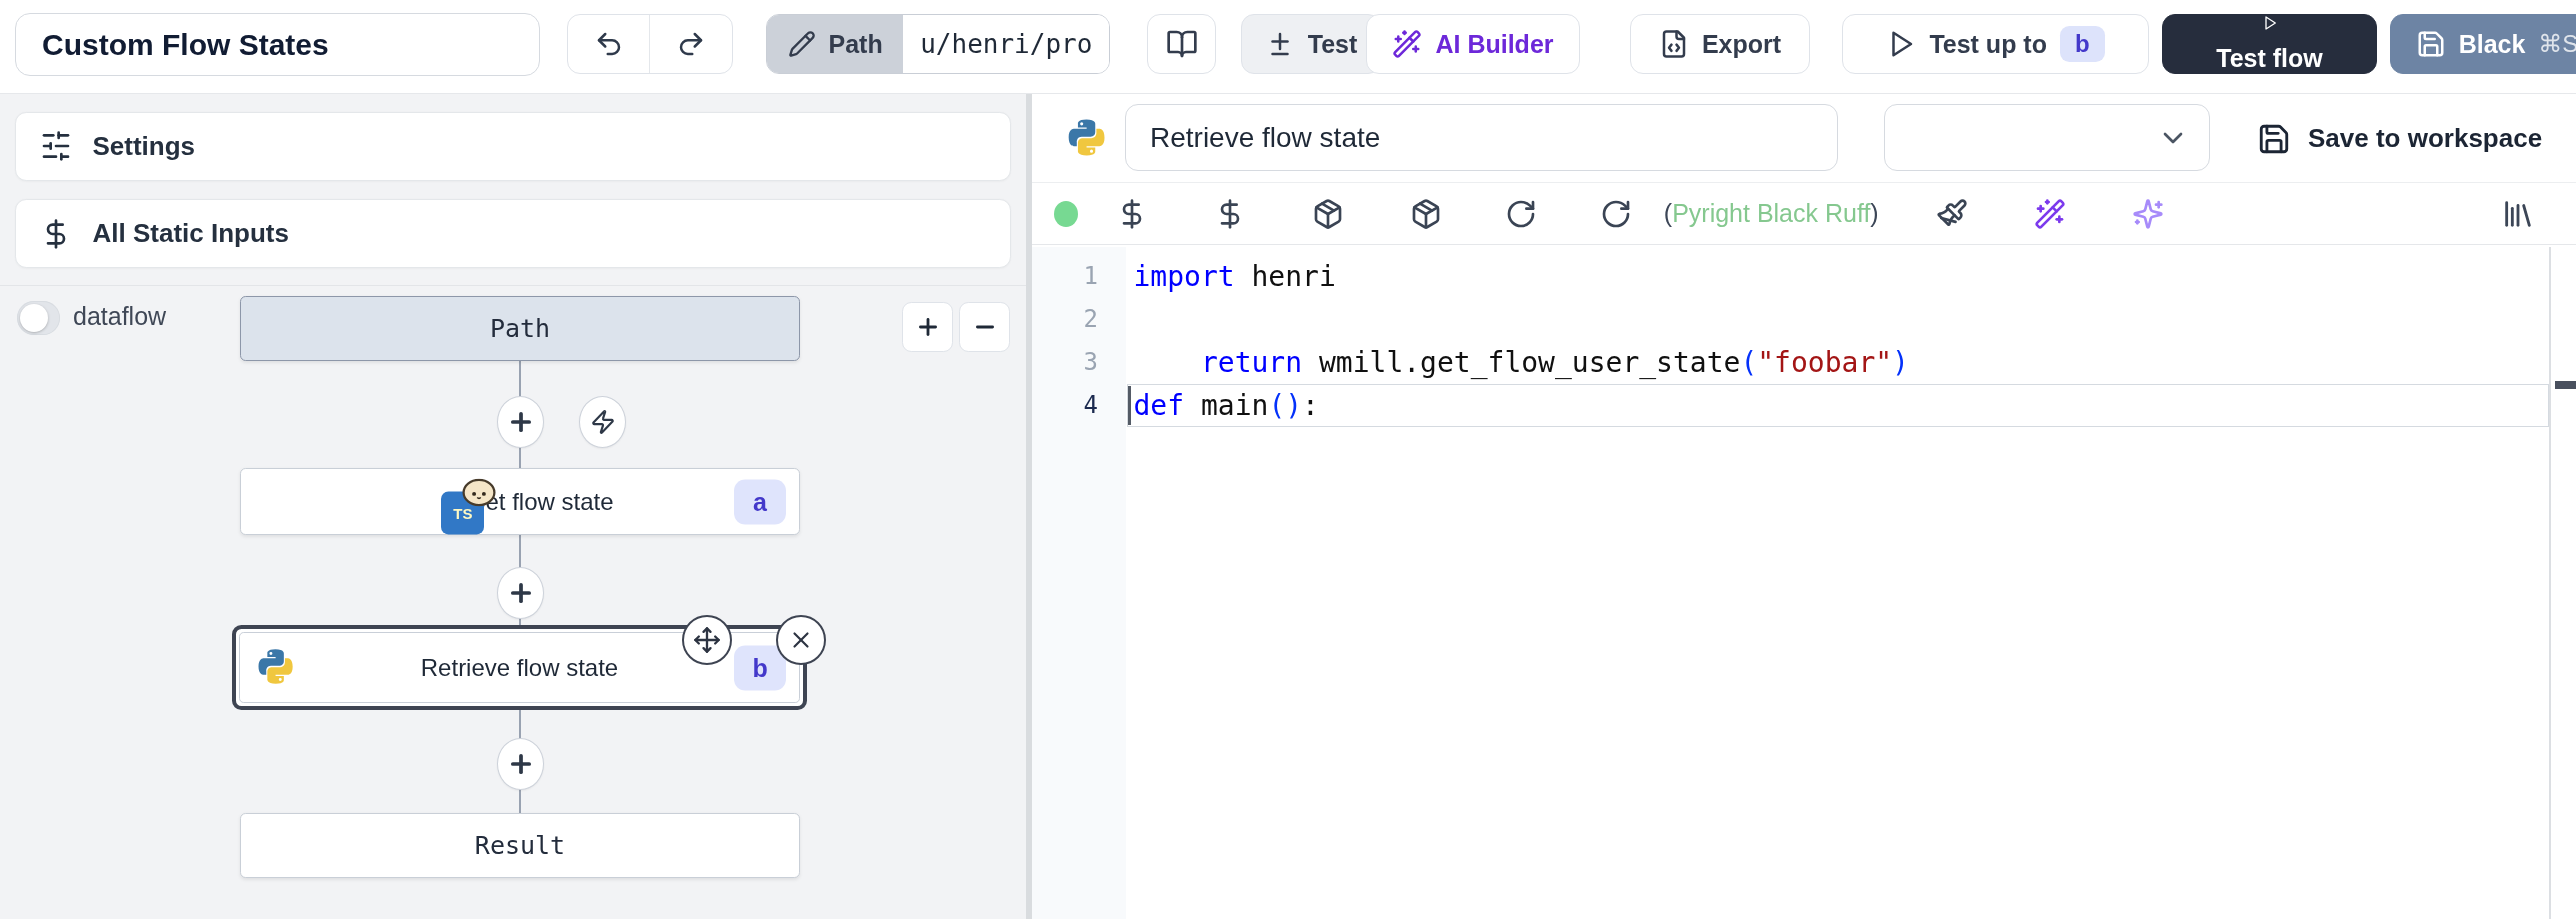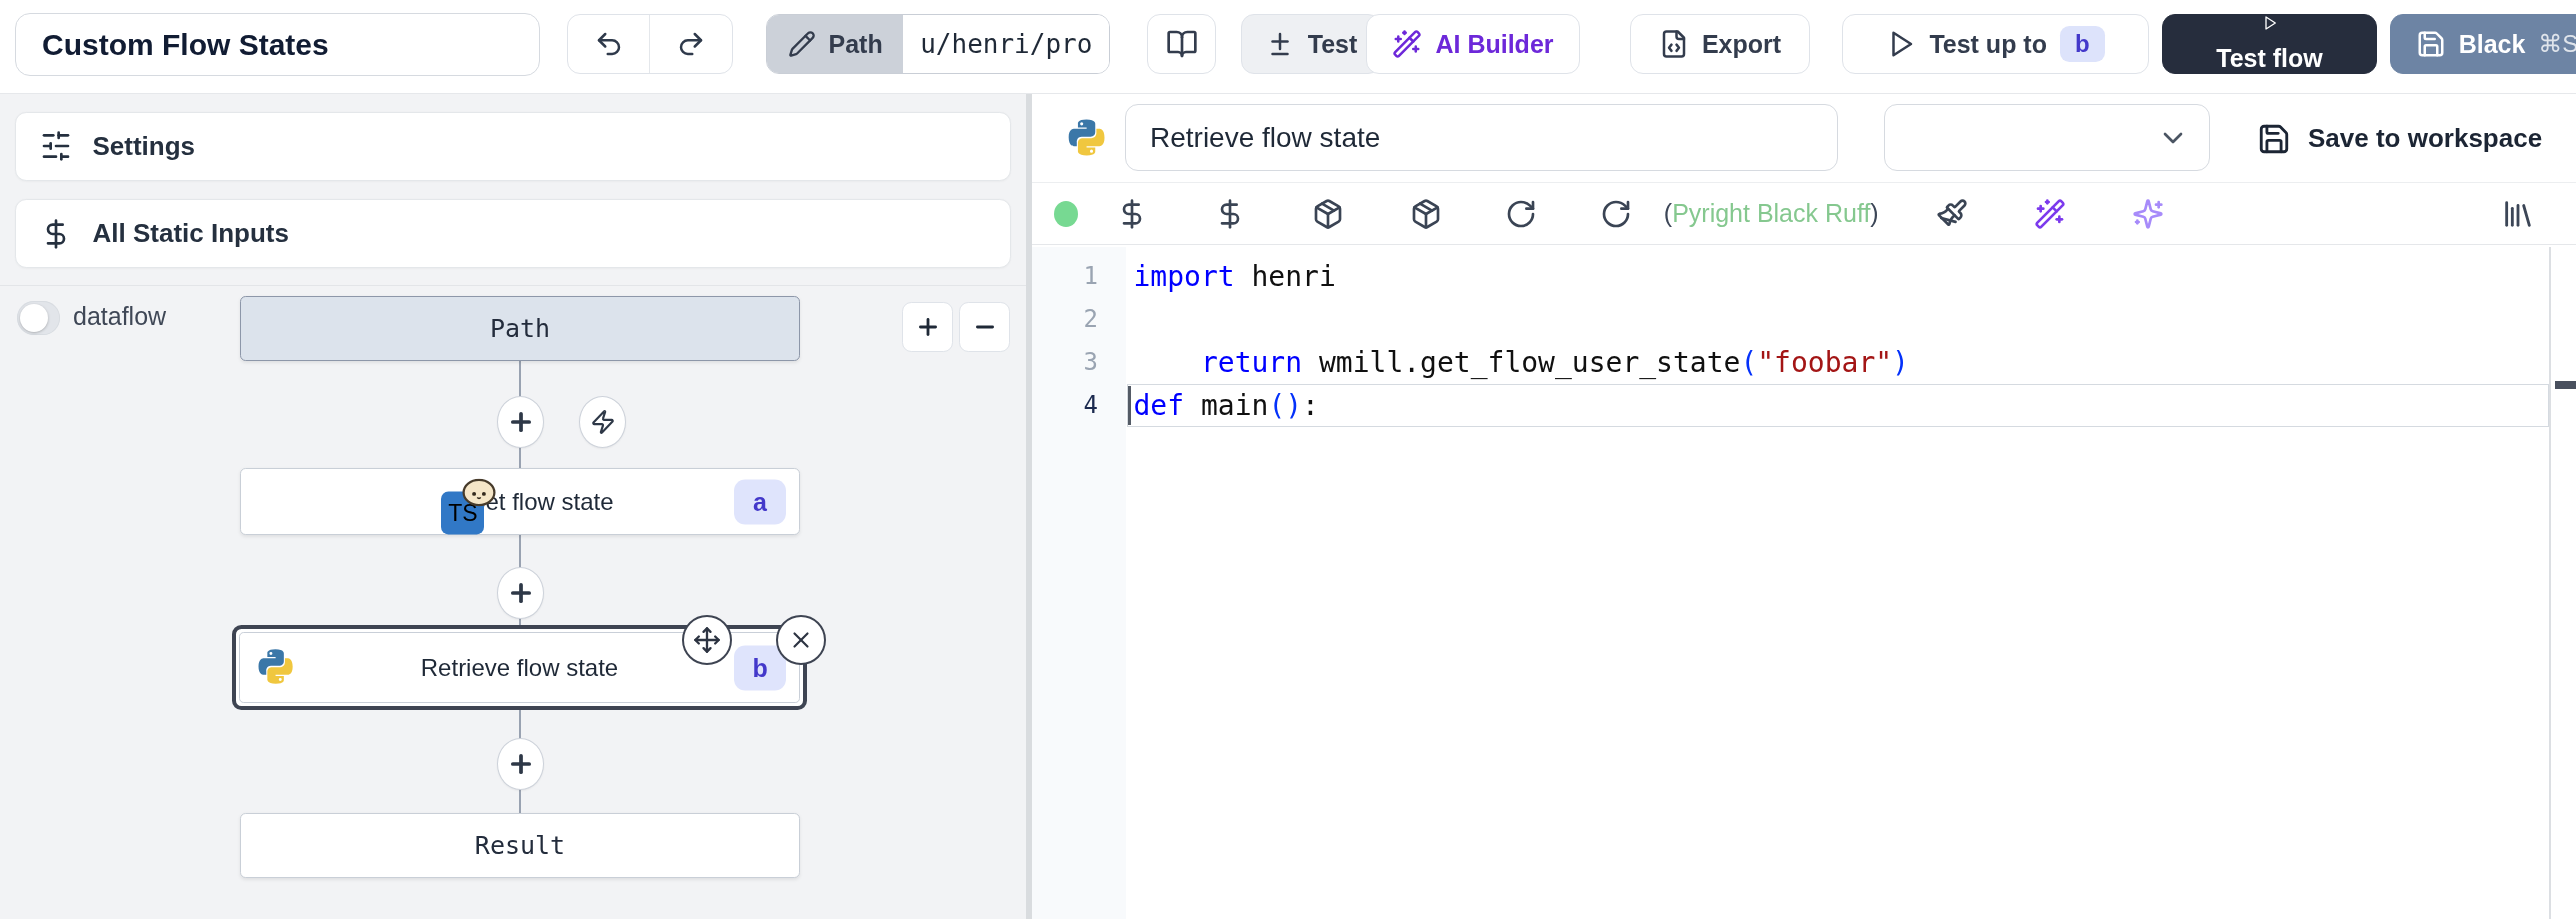--- a/index.html
+++ b/index.html
@@ -58,21 +58,21 @@
   .flow-node { position:absolute; left:240px; width:560px; display:flex; align-items:center; justify-content:center;
     background:#fff; border:1.9px solid #c9cfd7; border-radius:5.6px; box-shadow:0 1.9px 3.7px rgba(0,0,0,.08); cursor:pointer; }
   .node-virtual { font-family:"DejaVu Sans Mono",monospace; font-size:25px; color:#232c3c; }
   .node-label { font-size:24px; font-weight:500; color:#1f2937; }
   .node-badge { position:absolute; right:13px; top:50%; transform:translateY(-50%); width:52px; height:45px;
     background:#dfe4fc; color:#4338ca; border-radius:11.2px; display:flex; align-items:center; justify-content:center;
     font-size:25px; font-weight:700; }
   .node-lang { position:absolute; left:15px; top:50%; transform:translateY(-50%); }
 
   .ts-icon { position:relative; width:43px; height:43px; background:#3178c6; border-radius:7.4px; display:flex;
-    align-items:center; justify-content:center; color:#000000; font-weight:400; font-size:23px; }
+    align-items:center; justify-content:center; color:#fef9c3; font-weight:700; font-size:15px; }
   .bun-badge { position:absolute; top:-13px; right:-11.2px; width:34px; height:28px; }
 
   .insert-circle { position:absolute; width:47px; height:52px; background:#fff; border:1.9px solid #cdd2da;
     border-radius:50%; display:flex; align-items:center; justify-content:center; color:#2e3847;
     box-shadow:0 0.9px 1.9px rgba(0,0,0,.06); cursor:pointer; z-index:2; }
 
   .selected-ring { position:absolute; left:232px; top:531px; width:575px; height:85px; background:#fff;
     border:4.7px solid #3e4452; border-radius:9.3px; }
   .selected-inner { position:absolute; inset:2.8px; border:1.9px solid #c9cfd8; border-radius:4.7px; display:flex;
     align-items:center; justify-content:center; cursor:pointer; }

